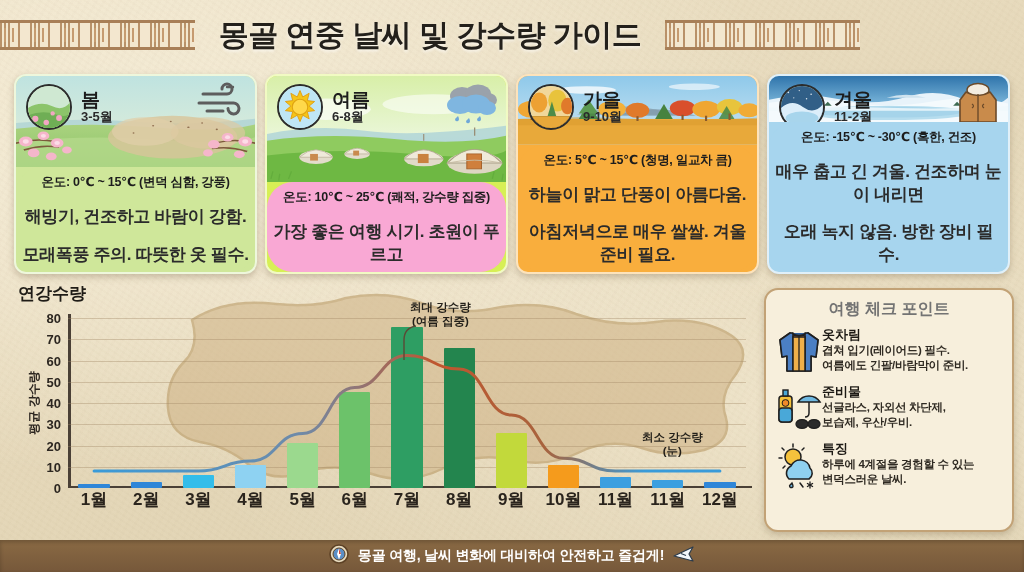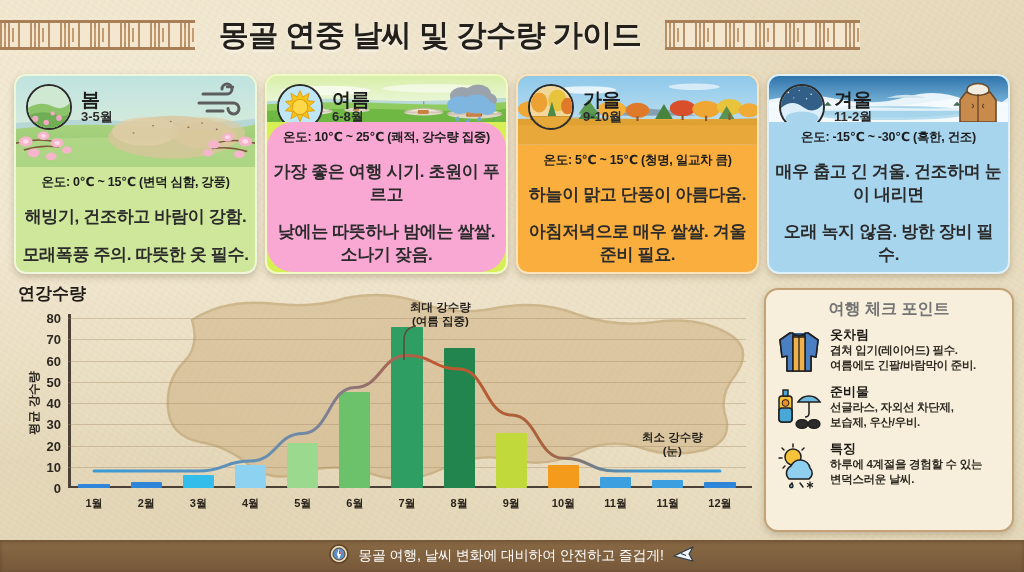--- a/index.html
+++ b/index.html
@@ -114,53 +114,53 @@
     transform: translateY(-50%);
     font-size: 13px; font-weight: bold; color: #2c2620;
   }
   #ylabel {
     position: absolute; left: -34px; top: 50%;
     transform: translate(-50%,-50%) rotate(-90deg);
     font-size: 12px; font-weight: bold; color: #2c2620; white-space: nowrap;
   }
   .bar { position: absolute; bottom: 0; border-radius: 1px; }
   .xtick {
-    position: absolute; top: 100%; margin-top: 8px;
+    position: absolute; top: 100%; margin-top: 0;
     transform: translateX(-50%);
-    font-size: 11px; font-weight: bold; color: #2a241d; white-space: nowrap;
+    font-size: 17px; font-weight: bold; color: #2a241d; white-space: nowrap;
   }
   .annot {
     position: absolute; font-size: 11.5px; font-weight: bold;
     color: #221f19; line-height: 1.25; text-align: center; white-space: nowrap;
   }
 
   
   #checkPanel {
     position: absolute; right: 10px; top: 288px; width: 250px; height: 244px;
     background: #f7efdc; border: 2.5px solid #c2a276; border-radius: 14px;
     box-shadow: 0 3px 7px rgba(90,70,40,.25);
     padding: 9px 10px 8px;
   }
   #checkTitle {
     text-align: center; font-size: 16px; font-weight: bold;
     color: #737373; margin-bottom: 7px;
   }
-  .chk-item { display: flex; gap: 8px; align-items: flex-start; margin-bottom: 9px; }
+  .chk-item { display: flex; gap: 0; align-items: flex-start; margin-bottom: 9px; }
   .chk-ico { flex: 0 0 46px; height: 48px; position: relative; }
   .chk-head { font-size: 13px; font-weight: bold; color: #1d1a15; line-height: 1.25; }
   .chk-body { font-size: 11.5px; font-weight: bold; color: #2f2a22; line-height: 1.32; letter-spacing: -.3px; }
 
   
   #footer {
     position: absolute; left: 0; bottom: 0; width: 1024px; height: 32px;
     background: linear-gradient(#8a6a44, #76583a);
     display: flex; align-items: center; justify-content: center; gap: 9px;
     box-shadow: inset 0 2px 4px rgba(0,0,0,.22);
   }
-  #footerText { font-size: 14px; font-weight: normal; color: #fff; letter-spacing: -.2px; }
+  #footerText { font-size: 14px; font-weight: bold; color: #fff; letter-spacing: -.2px; }
 </style>
 </head>
 <body>
 
 <div id="page">
   <div id="grain"></div>
 
   <div id="header">
     <div class="meander"></div>
     <div id="title">몽골 연중 날씨 및 강수량 가이드</div>
@@ -331,21 +331,20 @@
               <path d="M16 34 q2 4 0 5 q-3 1 -3 -2Z"></path>
                 <path d="M27 36 q2 4 0 5 q-3 1 -3 -2Z"></path>
               <path d="M38 34 q2 4 0 5 q-3 1 -3 -2Z"></path>
             </g>
           </svg>
         </div>
       </div>
       <div class="info">
         <div class="temp">온도: 10℃ ~ 25℃ (쾌적, 강수량 집중)</div>
         <div class="desc">가장 좋은 여행 시기. 초원이 푸르고</div>
-        <div class="desc">낮에는 따뜻하나 밤에는 쌀쌀. 소나기 잦음.</div>
       </div>
     </div>
 
     <div class="card c-autumn">
       <div class="scene">
         <svg width="100%" height="100%" viewBox="0 0 244 128" preserveAspectRatio="none">
           <defs>
             <linearGradient id="auSky" x1="0" y1="0" x2="0" y2="1">
               <stop offset="0" stop-color="#8fc9ea"></stop>
                 <stop offset="1" stop-color="#cfe7f3"></stop>

